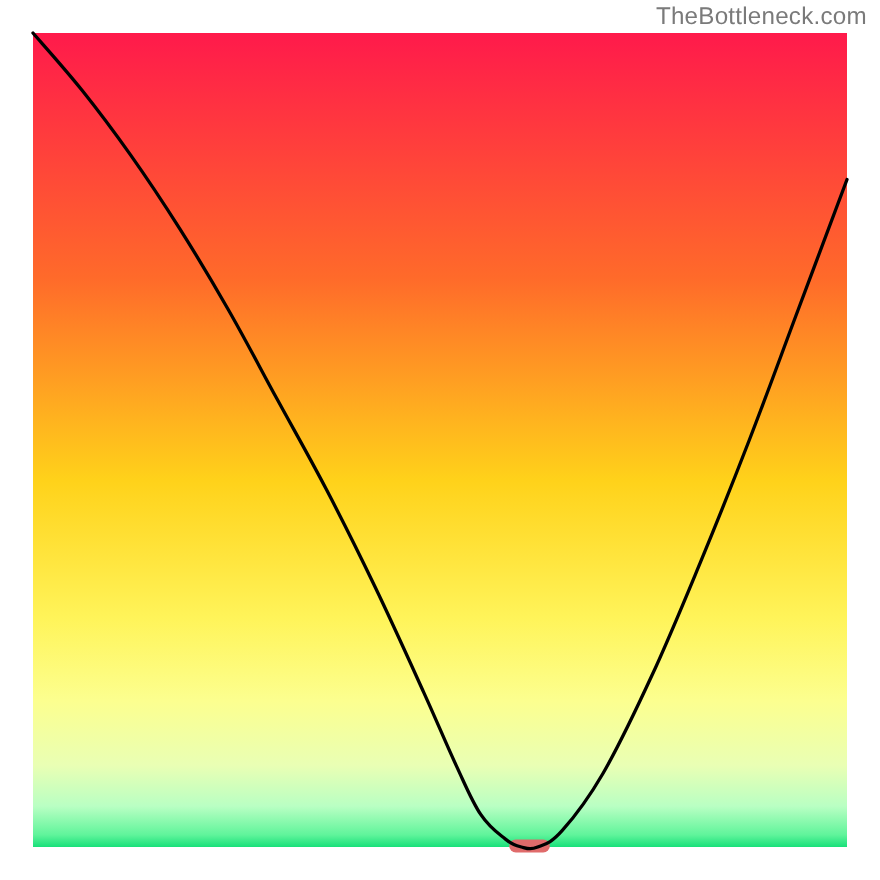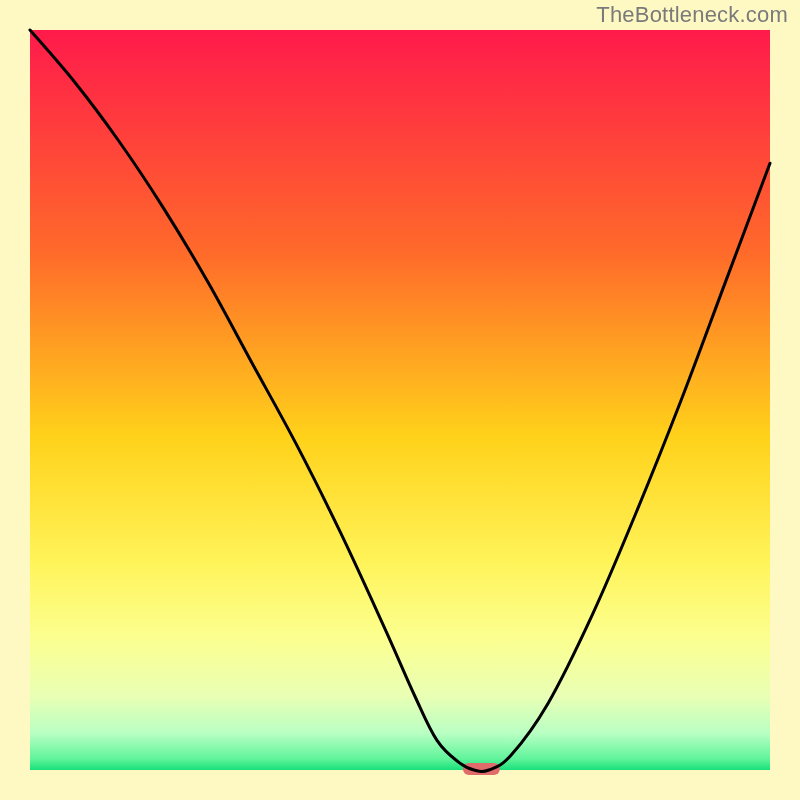--- a/index.html
+++ b/index.html
@@ -7,21 +7,21 @@
     padding: 0;
     width: 800px;
     height: 800px;
     background: #000;
     font-family: Arial, Helvetica, sans-serif;
   }
   .frame {
     position: relative;
     width: 800px;
     height: 800px;
-    background: #fef9c3;
+    background: #ffffff;
   }
   .watermark {
     position: absolute;
     top: 2px;
     right: 12px;
     color: #7a7a7a;
     font-size: 22px;
     font-weight: 500;
     letter-spacing: 0.2px;
     z-index: 10;

